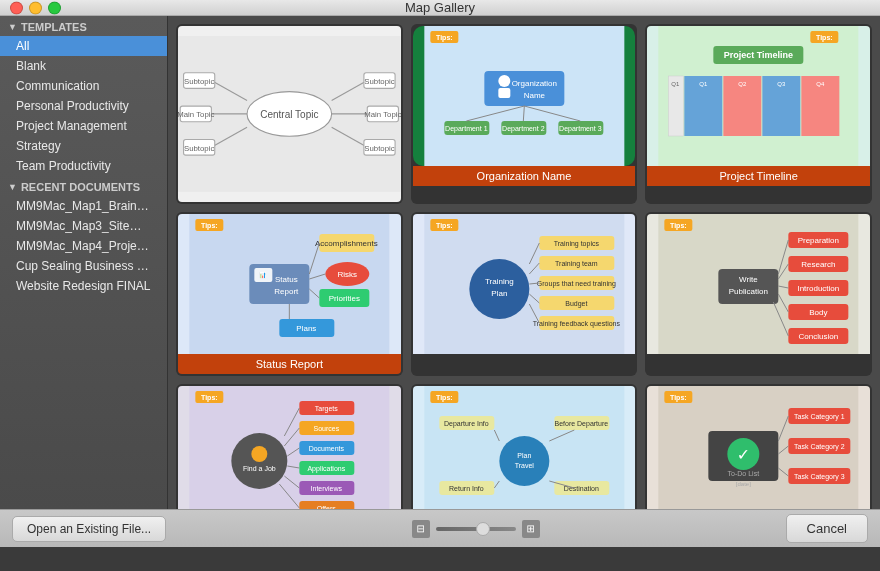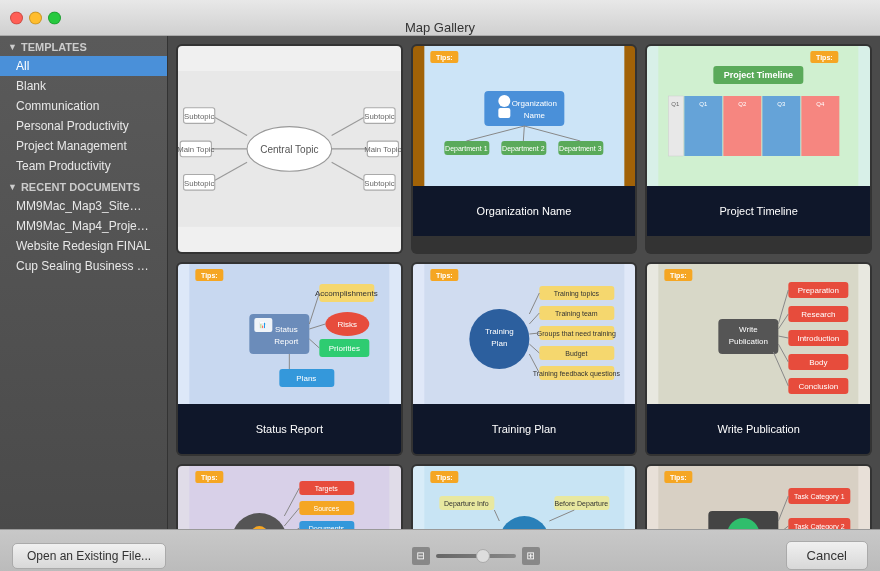--- a/index.html
+++ b/index.html
@@ -8,24 +8,24 @@
       height: 571px;
       background: #3a3a3a;
       font-family: -apple-system, 'Helvetica Neue', Arial, sans-serif;
       font-size: 12px;
       color: #fff;
       overflow: hidden;
     }
 
     
     .titlebar {
-      height: 36px;
+      height: 16px;
       background: linear-gradient(to bottom, #e8e8e8, #d0d0d0);
       display: flex;
-      align-items: flex-end;
+      align-items: flex-start;
       justify-content: center;
       position: relative;
       border-bottom: 1px solid #aaa;
     }
     .titlebar-title {
       font-size: 13px;
       font-weight: 500;
       color: #333;
     }
     .traffic-lights {
@@ -121,30 +121,30 @@
       background: #e8e8e8;
       position: relative;
       overflow: hidden;
       display: flex;
       align-items: center;
       justify-content: center;
     }
 
     .gallery-label {
       text-align: center;
-      padding: 19px 4px;
+      padding: 4px 4px;
       font-size: 11px;
       font-weight: 500;
       color: #fff;
-      background: #0f172a;
+      background: #c2410c;
     }
 
     
     .bottom-bar {
-      height: 52px;
+      height: 38px;
       background: linear-gradient(to bottom, #c8c8c8, #b8b8b8);
       border-top: 1px solid #999;
       display: flex;
       align-items: center;
       justify-content: space-between;
       padding: 12px 12px;
     }
     .bottom-left { display: flex; align-items: center; }
     .bottom-center { display: flex; align-items: center; gap: 6px; }
     .bottom-right { display: flex; gap: 4px; }
@@ -232,31 +232,33 @@
     <div class="sidebar-section-header">
       <span class="arrow">▼</span>
       <span>TEMPLATES</span>
     </div>
 
     <div class="sidebar-item selected">All</div>
     <div class="sidebar-item">Blank</div>
     <div class="sidebar-item">Communication</div>
     <div class="sidebar-item">Personal Productivity</div>
     <div class="sidebar-item">Project Management</div>
+    <div class="sidebar-item">Strategy</div>
     <div class="sidebar-item">Team Productivity</div>
 
     <div class="sidebar-section-header">
       <span class="arrow">▼</span>
       <span>RECENT DOCUMENTS</span>
     </div>
 
+    <div class="sidebar-item">MM9Mac_Map1_Brainst...</div>
     <div class="sidebar-item">MM9Mac_Map3_SiteMa...</div>
     <div class="sidebar-item">MM9Mac_Map4_Project...</div>
+    <div class="sidebar-item">Cup Sealing Business Plan</div>
     <div class="sidebar-item">Website Redesign FINAL</div>
-    <div class="sidebar-item">Cup Sealing Business Plan</div>
   </div>
 
   <div class="content-area">
     <div class="gallery-grid">
 
       <div class="gallery-item">
         <div class="gallery-thumb thumb-blank">
           <svg width="100%" height="100%" viewBox="0 0 200 140" xmlns="http://www.w3.org/2000/svg">
             <rect width="200" height="140" fill="#e8e8e8"></rect>
 
@@ -282,21 +284,21 @@
             <rect x="170" y="63" width="28" height="14" fill="white" stroke="#aaa" stroke-width="1" rx="2"></rect>
             <text x="184" y="73" text-anchor="middle" font-size="7" fill="#666">Main Topic</text>
             <rect x="167" y="93" width="28" height="14" fill="white" stroke="#aaa" stroke-width="1" rx="2"></rect>
             <text x="181" y="103" text-anchor="middle" font-size="7" fill="#666">Subtopic</text>
           </svg>
         </div>
         <div class="gallery-label">Blank Map</div>
       </div>
 
       <div class="gallery-item">
-        <div class="gallery-thumb" style="background:#a16207;">
+        <div class="gallery-thumb" style="background:#15803d;border-radius:10px;">
           <svg width="100%" height="100%" viewBox="0 0 200 140" xmlns="http://www.w3.org/2000/svg">
             <rect width="200" height="140" fill="#cce4f7"></rect>
 
             <rect x="6" y="5" width="28" height="12" rx="2" fill="#f5a623"></rect>
             <text x="20" y="14" text-anchor="middle" font-size="7" fill="white" font-weight="bold">Tips:</text>
 
             <rect x="60" y="45" width="80" height="35" rx="4" fill="#4a90d9"></rect>
 
             <circle cx="80" cy="55" r="6" fill="white"></circle>
             <rect x="74" y="62" width="12" height="10" rx="2" fill="white"></rect>
@@ -400,21 +402,20 @@
             <text x="152" y="72" text-anchor="middle" font-size="7" fill="#333">Groups that need training</text>
             <line x1="105" y1="70" x2="115" y2="69" stroke="#888" stroke-width="1"></line>
             <rect x="115" y="82" width="75" height="14" rx="3" fill="#f5d76e"></rect>
             <text x="152" y="92" text-anchor="middle" font-size="7" fill="#333">Budget</text>
             <line x1="105" y1="80" x2="115" y2="89" stroke="#888" stroke-width="1"></line>
             <rect x="115" y="102" width="75" height="14" rx="3" fill="#f5d76e"></rect>
             <text x="152" y="112" text-anchor="middle" font-size="7" fill="#333">Training feedback questions</text>
             <line x1="105" y1="90" x2="115" y2="109" stroke="#888" stroke-width="1"></line>
           </svg>
         </div>
-        <div class="gallery-label">Training Plan</div>
       </div>
 
       <div class="gallery-item">
         <div class="gallery-thumb" style="background:#e8e8e0;">
           <svg width="100%" height="100%" viewBox="0 0 200 140" xmlns="http://www.w3.org/2000/svg">
             <rect width="200" height="140" fill="#d8d8c8"></rect>
 
             <rect x="6" y="5" width="28" height="12" rx="2" fill="#f5a623"></rect>
             <text x="20" y="14" text-anchor="middle" font-size="7" fill="white" font-weight="bold">Tips:</text>
 
@@ -432,21 +433,20 @@
             <text x="160" y="77" text-anchor="middle" font-size="8" fill="white">Introduction</text>
             <line x1="120" y1="72" x2="130" y2="74" stroke="#888" stroke-width="1"></line>
             <rect x="130" y="90" width="60" height="16" rx="3" fill="#e74c3c"></rect>
             <text x="160" y="101" text-anchor="middle" font-size="8" fill="white">Body</text>
             <line x1="120" y1="80" x2="130" y2="98" stroke="#888" stroke-width="1"></line>
             <rect x="130" y="114" width="60" height="16" rx="3" fill="#e74c3c"></rect>
             <text x="160" y="125" text-anchor="middle" font-size="8" fill="white">Conclusion</text>
             <line x1="115" y1="88" x2="130" y2="122" stroke="#888" stroke-width="1"></line>
           </svg>
         </div>
-        <div class="gallery-label">Write Publication</div>
       </div>
 
       <div class="gallery-item">
         <div class="gallery-thumb" style="background:#e0dce8;">
           <svg width="100%" height="100%" viewBox="0 0 200 140" xmlns="http://www.w3.org/2000/svg">
             <rect width="200" height="140" fill="#d8d0e8"></rect>
 
             <rect x="6" y="5" width="28" height="12" rx="2" fill="#f5a623"></rect>
             <text x="20" y="14" text-anchor="middle" font-size="7" fill="white" font-weight="bold">Tips:</text>
 

